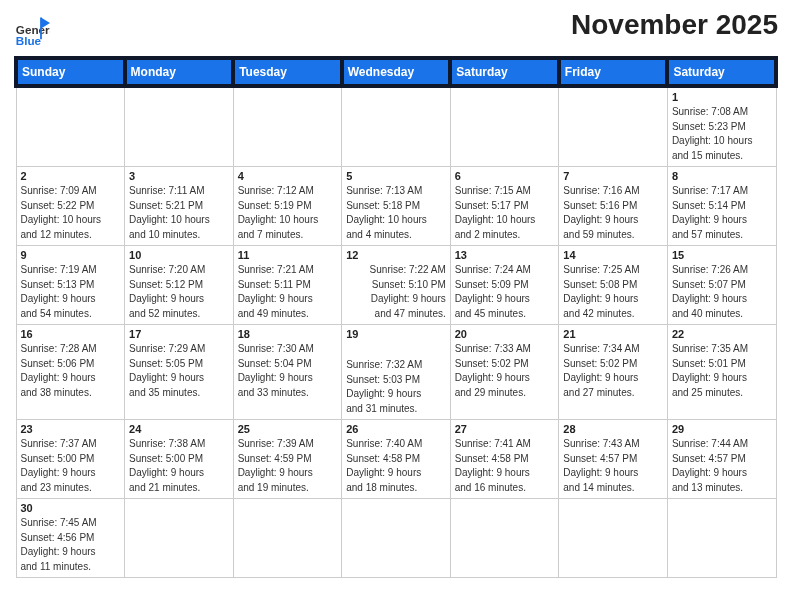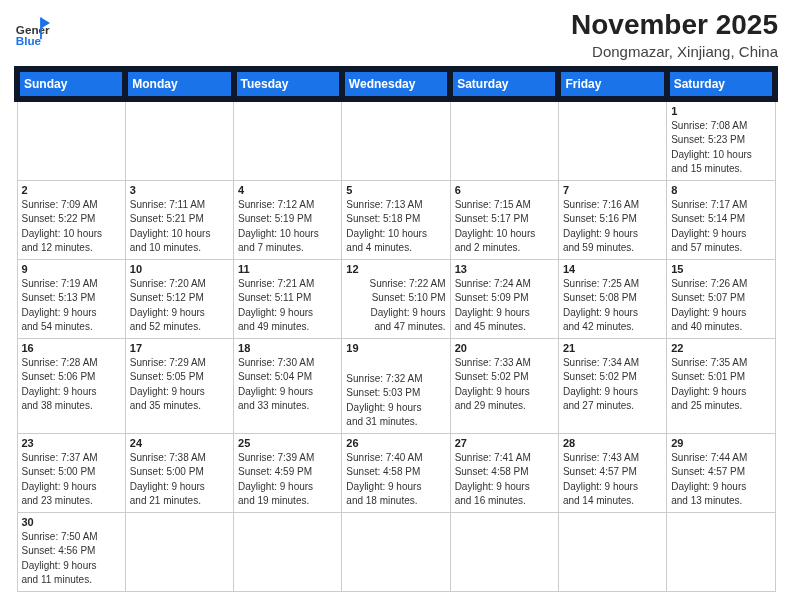--- a/index.html
+++ b/index.html
@@ -52,21 +52,21 @@
       border: 1px solid #ccc;
       table-layout: fixed;
     }
     .calendar th {
       background: #1a73e8;
       color: #fff;
       font-size: 12px;
       font-weight: bold;
       padding: 5px 4px;
       text-align: left;
-      border: 6px solid #0f172a;
+      border: 4px solid #0f172a;
     }
     .calendar td {
       border: 1px solid #ccc;
       vertical-align: top;
       padding: 3px 4px;
       font-size: 8.5px;
       color: #222;
       height: 78px;
       width: calc(100% / 7);
     }
@@ -91,21 +91,20 @@
       <svg class="logo-icon" viewBox="0 0 40 40">
         <text x="2" y="22" font-size="13" font-weight="bold" fill="#333" font-family="Arial">General</text>
         <text x="2" y="34" font-size="13" font-weight="bold" fill="#1a73e8" font-family="Arial">Blue</text>
 
         <polygon points="30,4 40,10 30,16" fill="#1a73e8"></polygon>
         <line x1="30" y1="4" x2="30" y2="28" stroke="#1a73e8" stroke-width="2"></line>
       </svg>
     </div>
     <div class="title-block">
       <div class="month-title">November 2025</div>
-      <div class="location">Dongmazar, Xinjiang, China</div>
     </div>
   </div>
 
   <table class="calendar">
     <thead>
       <tr>
         <th>Sunday</th>
         <th>Monday</th>
         <th>Tuesday</th>
         <th>Wednesday</th>
@@ -330,21 +329,21 @@
             <div class="day-number">29</div>
             <div class="day-info" style="white-space: pre-line;">Sunrise: 7:44 AM
 Sunset: 4:57 PM
 Daylight: 9 hours
 and 13 minutes.</div>
           </td>
         </tr>
         <tr>
           <td>
             <div class="day-number">30</div>
-            <div class="day-info" style="white-space: pre-line;">Sunrise: 7:50 AM
+            <div class="day-info" style="white-space: pre-line;">Sunrise: 7:45 AM
 Sunset: 4:56 PM
 Daylight: 9 hours
 and 11 minutes.</div>
           </td>
           <td></td>
           <td></td>
           <td></td>
           <td></td>
           <td></td>
           <td></td>

